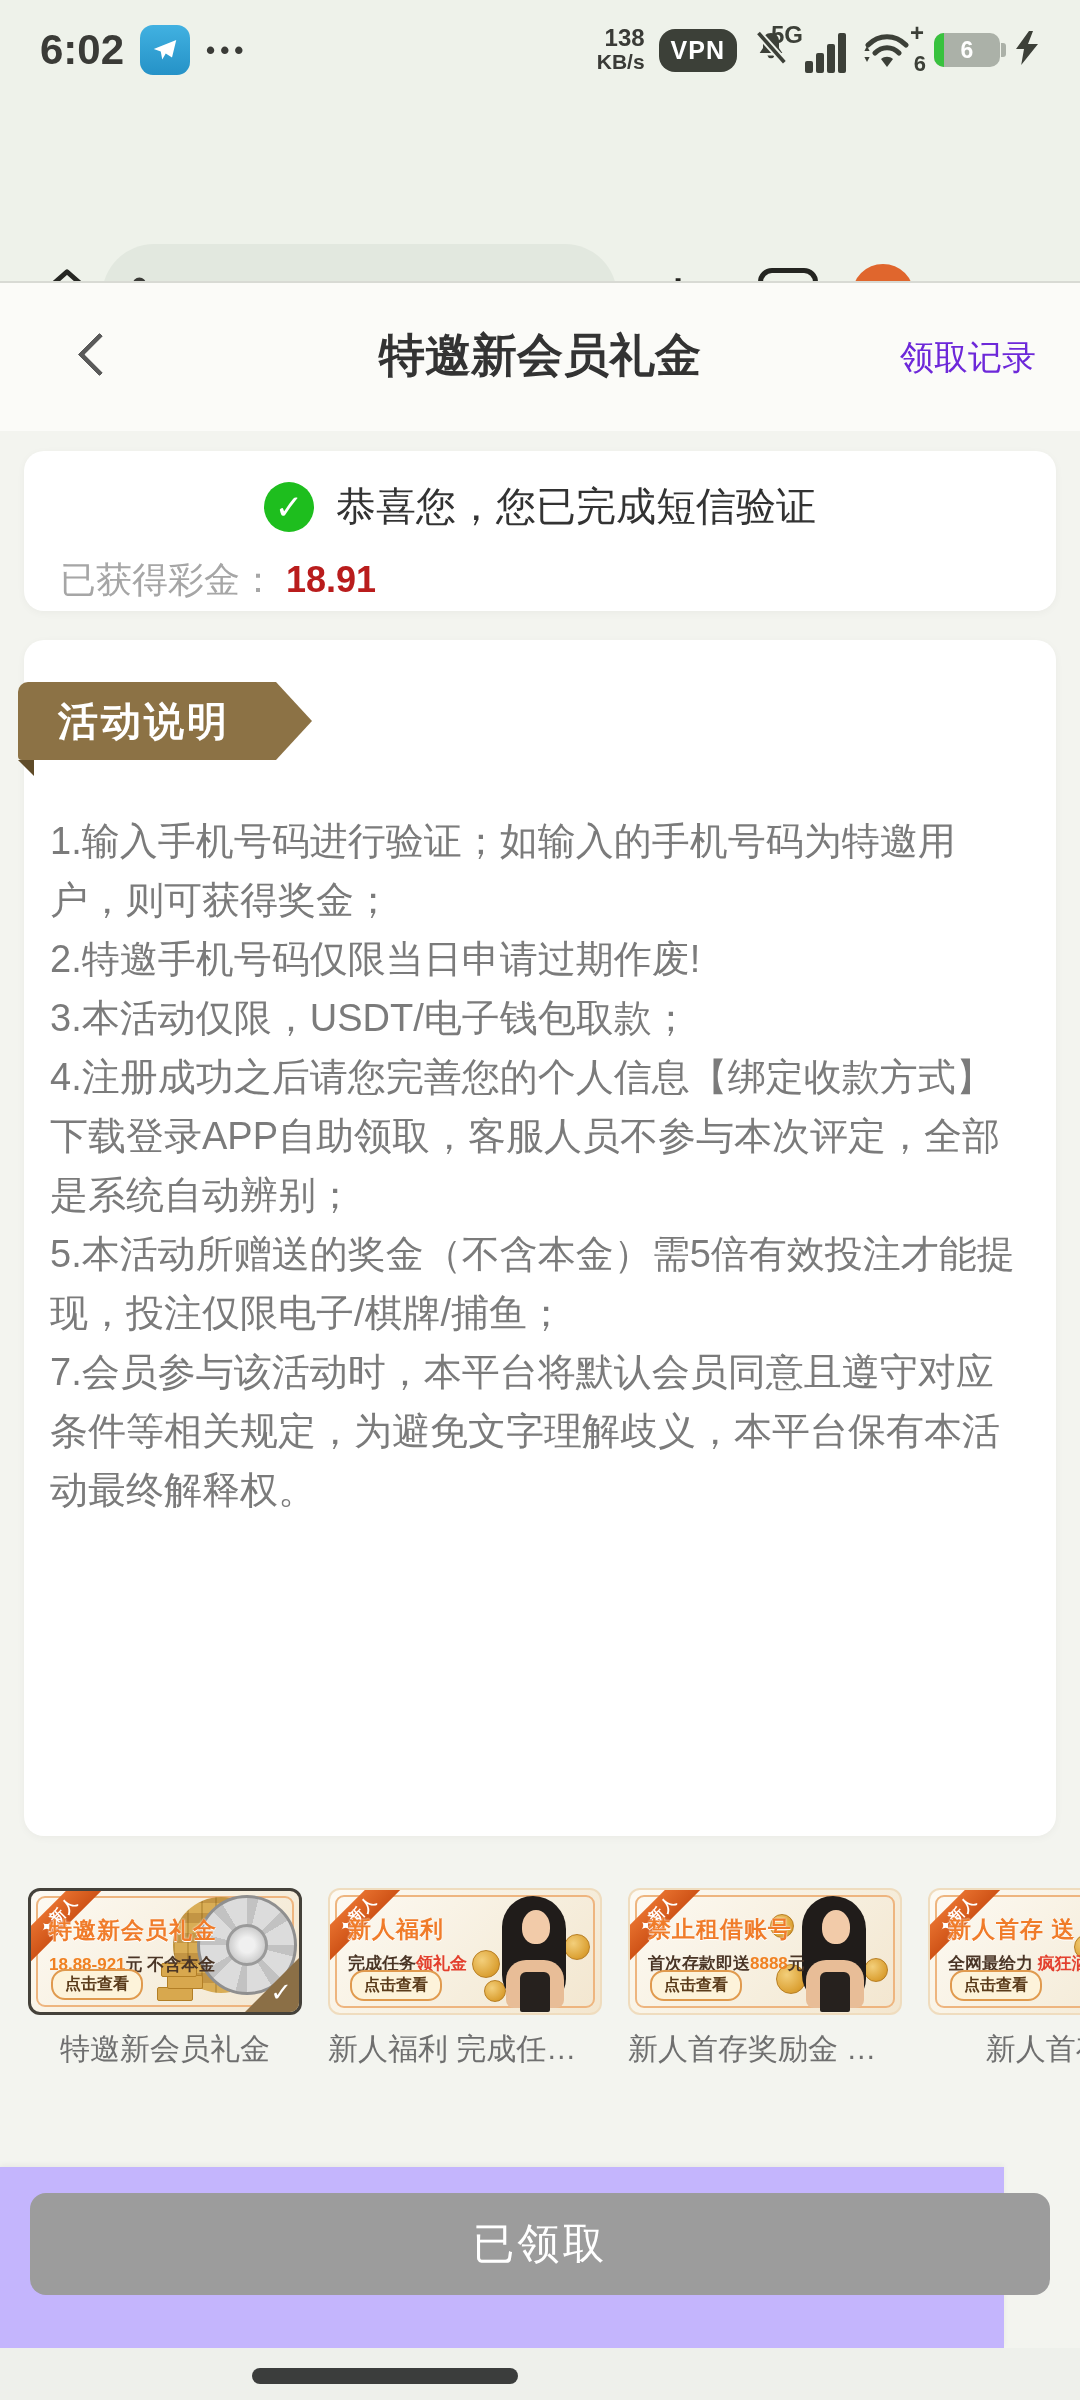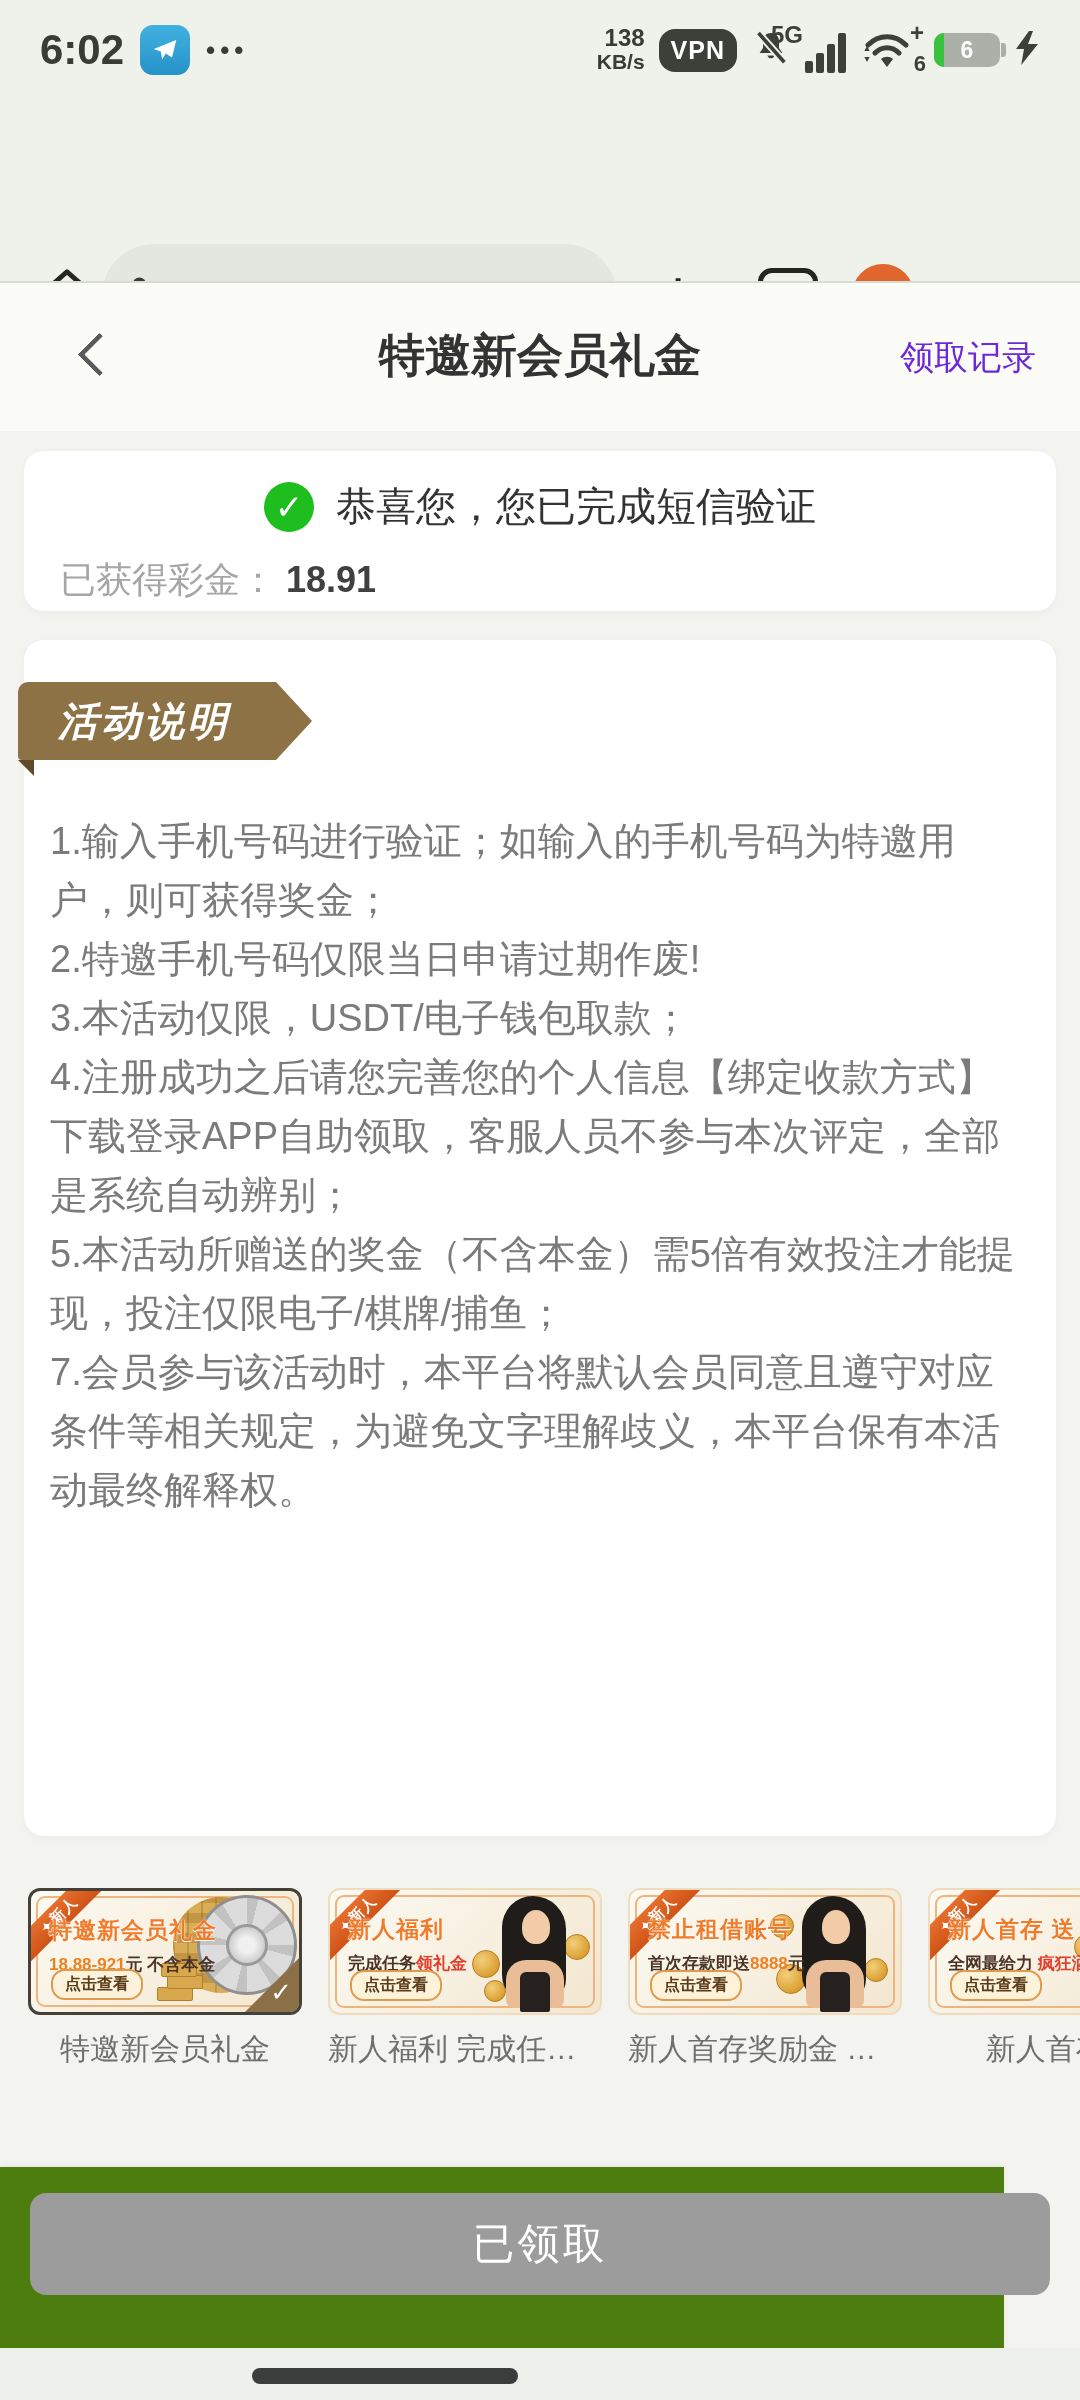--- a/index.html
+++ b/index.html
@@ -57,26 +57,26 @@
   .history-link{position:absolute;top:52px;right:44px;font-size:34px;color:#6d28d9;}
   
   .card{position:absolute;background:#fff;border-radius:20px;box-shadow:0 2px 8px rgba(0,0,0,.04);}
   .success-card{left:24px;top:168px;width:1032px;height:160px;}
   .success-row{display:flex;align-items:center;justify-content:center;margin-top:28px;gap:22px;}
   .check-circle{width:50px;height:50px;border-radius:50%;background:#1ebe1e;
     display:flex;align-items:center;justify-content:center;color:#fff;font-size:34px;font-weight:700;}
   .success-msg{font-size:40px;color:#333;}
   .bonus-row{margin:22px 0 0 36px;font-size:36px;}
   .bonus-label{color:#a6a6a6;margin-top:20px;}
-  .bonus-amount{color:#404040;font-weight:700;}
+  .bonus-amount{color:#b91c1c;font-weight:700;}
   
   .rules-card{left:24px;top:357px;width:1032px;height:1196px;}
   .ribbon{position:absolute;left:-6px;top:42px;height:78px;background:#8c7245;border-radius:10px 0 0 4px;
     display:flex;align-items:center;padding:0 46px 0 40px;}
-  .ribbon-text{color:#fff;font-size:40px;font-weight:600;letter-spacing:3px;font-style:italic;}
+  .ribbon-text{color:#fff;font-size:40px;font-weight:600;letter-spacing:3px;}
   .ribbon::after{content:"";position:absolute;right:-36px;top:0;width:0;height:0;
     border-top:39px solid transparent;border-bottom:39px solid transparent;border-left:36px solid #8c7245;}
   .ribbon::before{content:"";position:absolute;left:0;bottom:-16px;width:0;height:0;
     border-top:16px solid #5f4b28;border-left:16px solid transparent;}
   .rules-text{position:absolute;left:26px;right:26px;top:172px;
     font-size:38px;line-height:59px;color:#7b7b7b;}
   .rules-text p{margin:0;}
   
   .banner-row{position:absolute;top:1605px;left:0;width:1080px;height:190px;overflow:hidden;}
   .banner-strip{display:flex;gap:26px;padding-left:28px;}
@@ -114,21 +114,21 @@
   .gold-bars i{position:absolute;display:block;width:34px;height:12px;background:#d8a84e;border:1px solid #b37f26;border-radius:2px;}
   .gold-bars i:nth-child(1){left:0;top:18px;} .gold-bars i:nth-child(2){left:10px;top:6px;} .gold-bars i:nth-child(3){left:4px;top:-6px;}
   .girl{position:absolute;right:10px;top:4px;width:120px;height:118px;}
   .coin{position:absolute;border-radius:50%;background:radial-gradient(circle at 35% 35%,#f3cf7b,#dba032 70%,#b87e22);border:1px solid #b87e22;}
   .hair{position:absolute;right:24px;top:2px;width:64px;height:108px;background:#201c1a;
     border-radius:32px 34px 26px 30px;}
   .face{position:absolute;right:40px;top:16px;width:28px;height:34px;background:#f2cba9;border-radius:50% 50% 45% 45%;}
   .shoulder{position:absolute;right:26px;top:66px;width:58px;height:48px;background:#e8bd97;border-radius:20px 20px 8px 8px;}
   .dress{position:absolute;right:40px;top:78px;width:30px;height:40px;background:#26211e;border-radius:6px 6px 2px 2px;}
   
-  .footer{position:absolute;top:1884px;left:0;width:1004px;height:181px;background:#4d7c0f;box-shadow:0 -2px 6px rgba(0,0,0,.05);}
+  .footer{position:absolute;top:1884px;left:0;width:1004px;height:181px;background:#c4b5fd;box-shadow:0 -2px 6px rgba(0,0,0,.05);}
   .claim-btn{position:absolute;left:30px;top:26px;width:1020px;height:102px;background:#9c9c9c;border:none;
     border-radius:16px;color:#fff;font-size:42px;letter-spacing:3px;font-family:inherit;}
   .bottom-strip{position:absolute;top:2065px;left:0;width:1080px;height:52px;background:#eef0eb;}
   .nav-pill{position:absolute;left:252px;top:20px;width:266px;height:16px;border-radius:8px;background:#3b3d3c;}
 </style>
 </head>
 <body>
 
 <div class="statusbar">
   <div class="sb-left">

